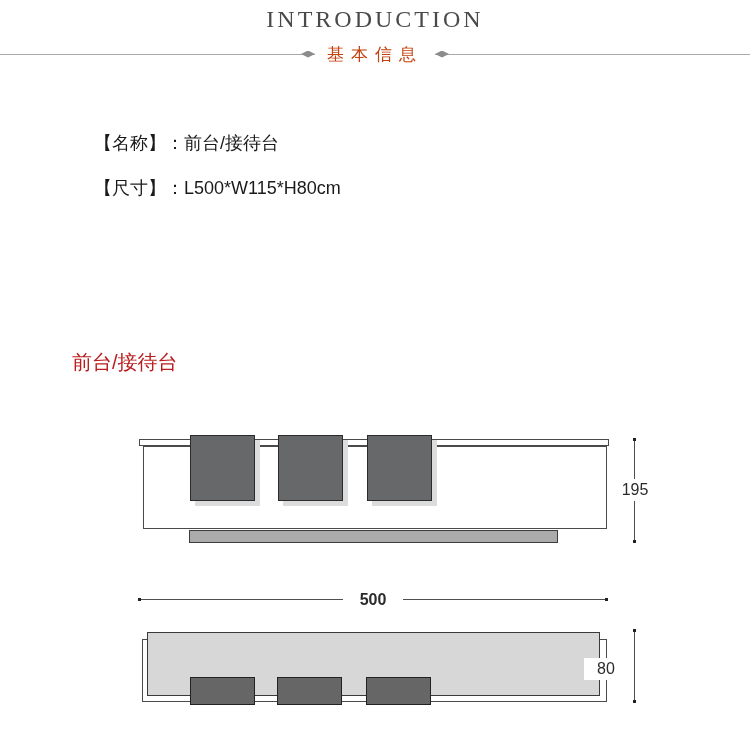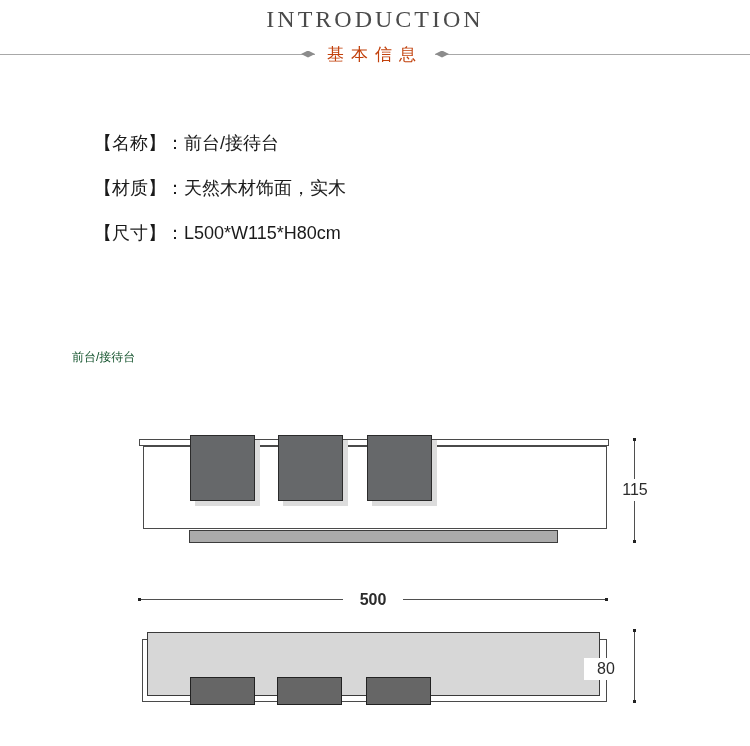--- a/index.html
+++ b/index.html
@@ -36,21 +36,21 @@
   
   .info-list{position:absolute;left:66px;top:120px;margin-left:28px;}
   .info-line{
     height:45px;display:flex;align-items:center;
     font-size:18px;color:#1a1a1a;white-space:nowrap;
   }
 
   
   .caption{
     position:absolute;left:72px;top:349px;
-    font-size:12px;color:#14532d;white-space:nowrap;
+    font-size:20px;color:#b91c1c;white-space:nowrap;
   }
 
   
   .lineart{box-sizing:border-box;border:1px solid #4a4a4a;background:#ffffff;}
   .dimline{background:#4f4f4f;}
   .dimdot{width:3px;height:3px;background:#222222;}
   .dimlabel{
     background:#ffffff;color:#2b2b2b;font-size:16px;
     text-align:center;line-height:22px;height:22px;
   }
@@ -91,38 +91,37 @@
     <span class="diamond"></span>
   </div>
   <span class="subtitle">基本信息</span>
   <div class="rule rule-right">
     <span class="diamond"></span>
   </div>
 </div>
 
 <div class="info-list">
   <div class="info-line">【名称】：前台/接待台</div>
-  <div class="info-line">【材质】：天然木材饰面，实木</div>
   <div class="info-line">【尺寸】：L500*W115*H80cm</div>
 </div>
 
 <div class="caption">前台/接待台</div>
 
 <div>
   <div class="abs lineart desk-body"></div>
   <div class="abs lineart ledge"></div>
   <div class="abs seat-block seat-1"></div>
   <div class="abs seat-block seat-2"></div>
   <div class="abs seat-block seat-3"></div>
   <div class="abs base-plinth"></div>
 
   <div class="abs dimline" style="left:634px;top:440px;width:1px;height:102px;"></div>
   <div class="abs dimdot" style="left:633px;top:438px;"></div>
   <div class="abs dimdot" style="left:633px;top:540px;"></div>
-  <div class="abs dimlabel" style="left:613px;top:479px;width:44px;">115</div>
+  <div class="abs dimlabel" style="left:613px;top:479px;width:44px;">195</div>
 </div>
 
 <div>
   <div class="abs dimline" style="left:139px;top:599px;width:468px;height:1px;"></div>
   <div class="abs dimdot" style="left:138px;top:598px;"></div>
   <div class="abs dimdot" style="left:605px;top:598px;"></div>
   <div class="abs dimlabel" style="left:343px;top:589px;width:60px;font-weight:bold;">500</div>
 </div>
 
 <div>

